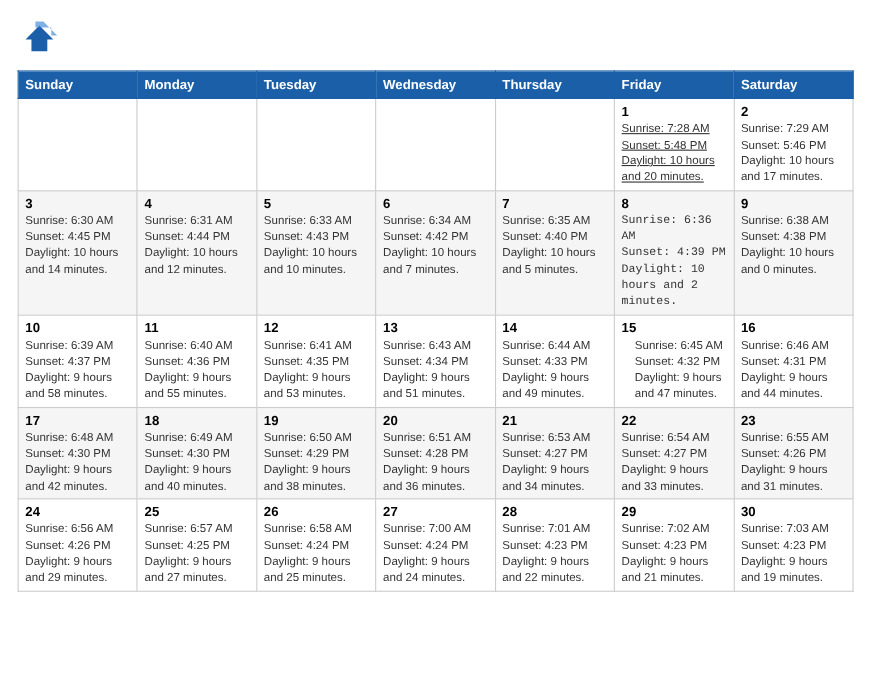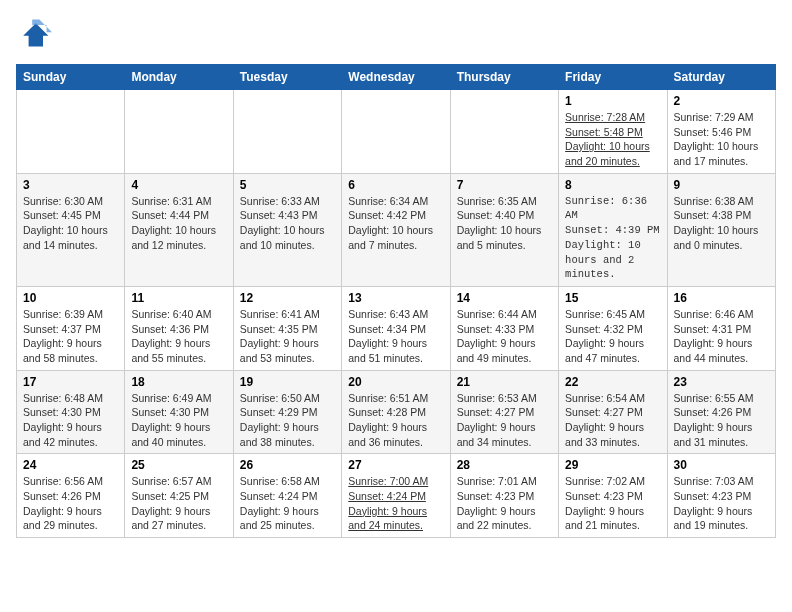--- a/index.html
+++ b/index.html
@@ -202,21 +202,21 @@
 Daylight: 9 hours and 51 minutes.</div>
         </td>
         <td>
           <span class="day-num">14</span>
           <div class="day-info" style="white-space: pre-line;">Sunrise: 6:44 AM
 Sunset: 4:33 PM
 Daylight: 9 hours and 49 minutes.</div>
         </td>
         <td>
           <span class="day-num">15</span>
-          <div class="day-info" style="white-space: pre-line;">Sunrise: 6:45 AM
+          <div class="day-info" style="white-space: pre-line; margin-left: 12px;">Sunrise: 6:45 AM
 Sunset: 4:32 PM
 Daylight: 9 hours and 47 minutes.</div>
         </td>
         <td>
           <span class="day-num">16</span>
           <div class="day-info" style="white-space: pre-line;">Sunrise: 6:46 AM
 Sunset: 4:31 PM
 Daylight: 9 hours and 44 minutes.</div>
         </td>
       </tr>
@@ -278,21 +278,21 @@
 Daylight: 9 hours and 27 minutes.</div>
         </td>
         <td>
           <span class="day-num">26</span>
           <div class="day-info" style="white-space: pre-line;">Sunrise: 6:58 AM
 Sunset: 4:24 PM
 Daylight: 9 hours and 25 minutes.</div>
         </td>
         <td>
           <span class="day-num">27</span>
-          <div class="day-info" style="white-space: pre-line; text-decoration: underline;">Sunrise: 7:00 AM
+          <div class="day-info" style="white-space: pre-line;">Sunrise: 7:00 AM
 Sunset: 4:24 PM
 Daylight: 9 hours and 24 minutes.</div>
         </td>
         <td>
           <span class="day-num">28</span>
           <div class="day-info" style="white-space: pre-line;">Sunrise: 7:01 AM
 Sunset: 4:23 PM
 Daylight: 9 hours and 22 minutes.</div>
         </td>
         <td>

